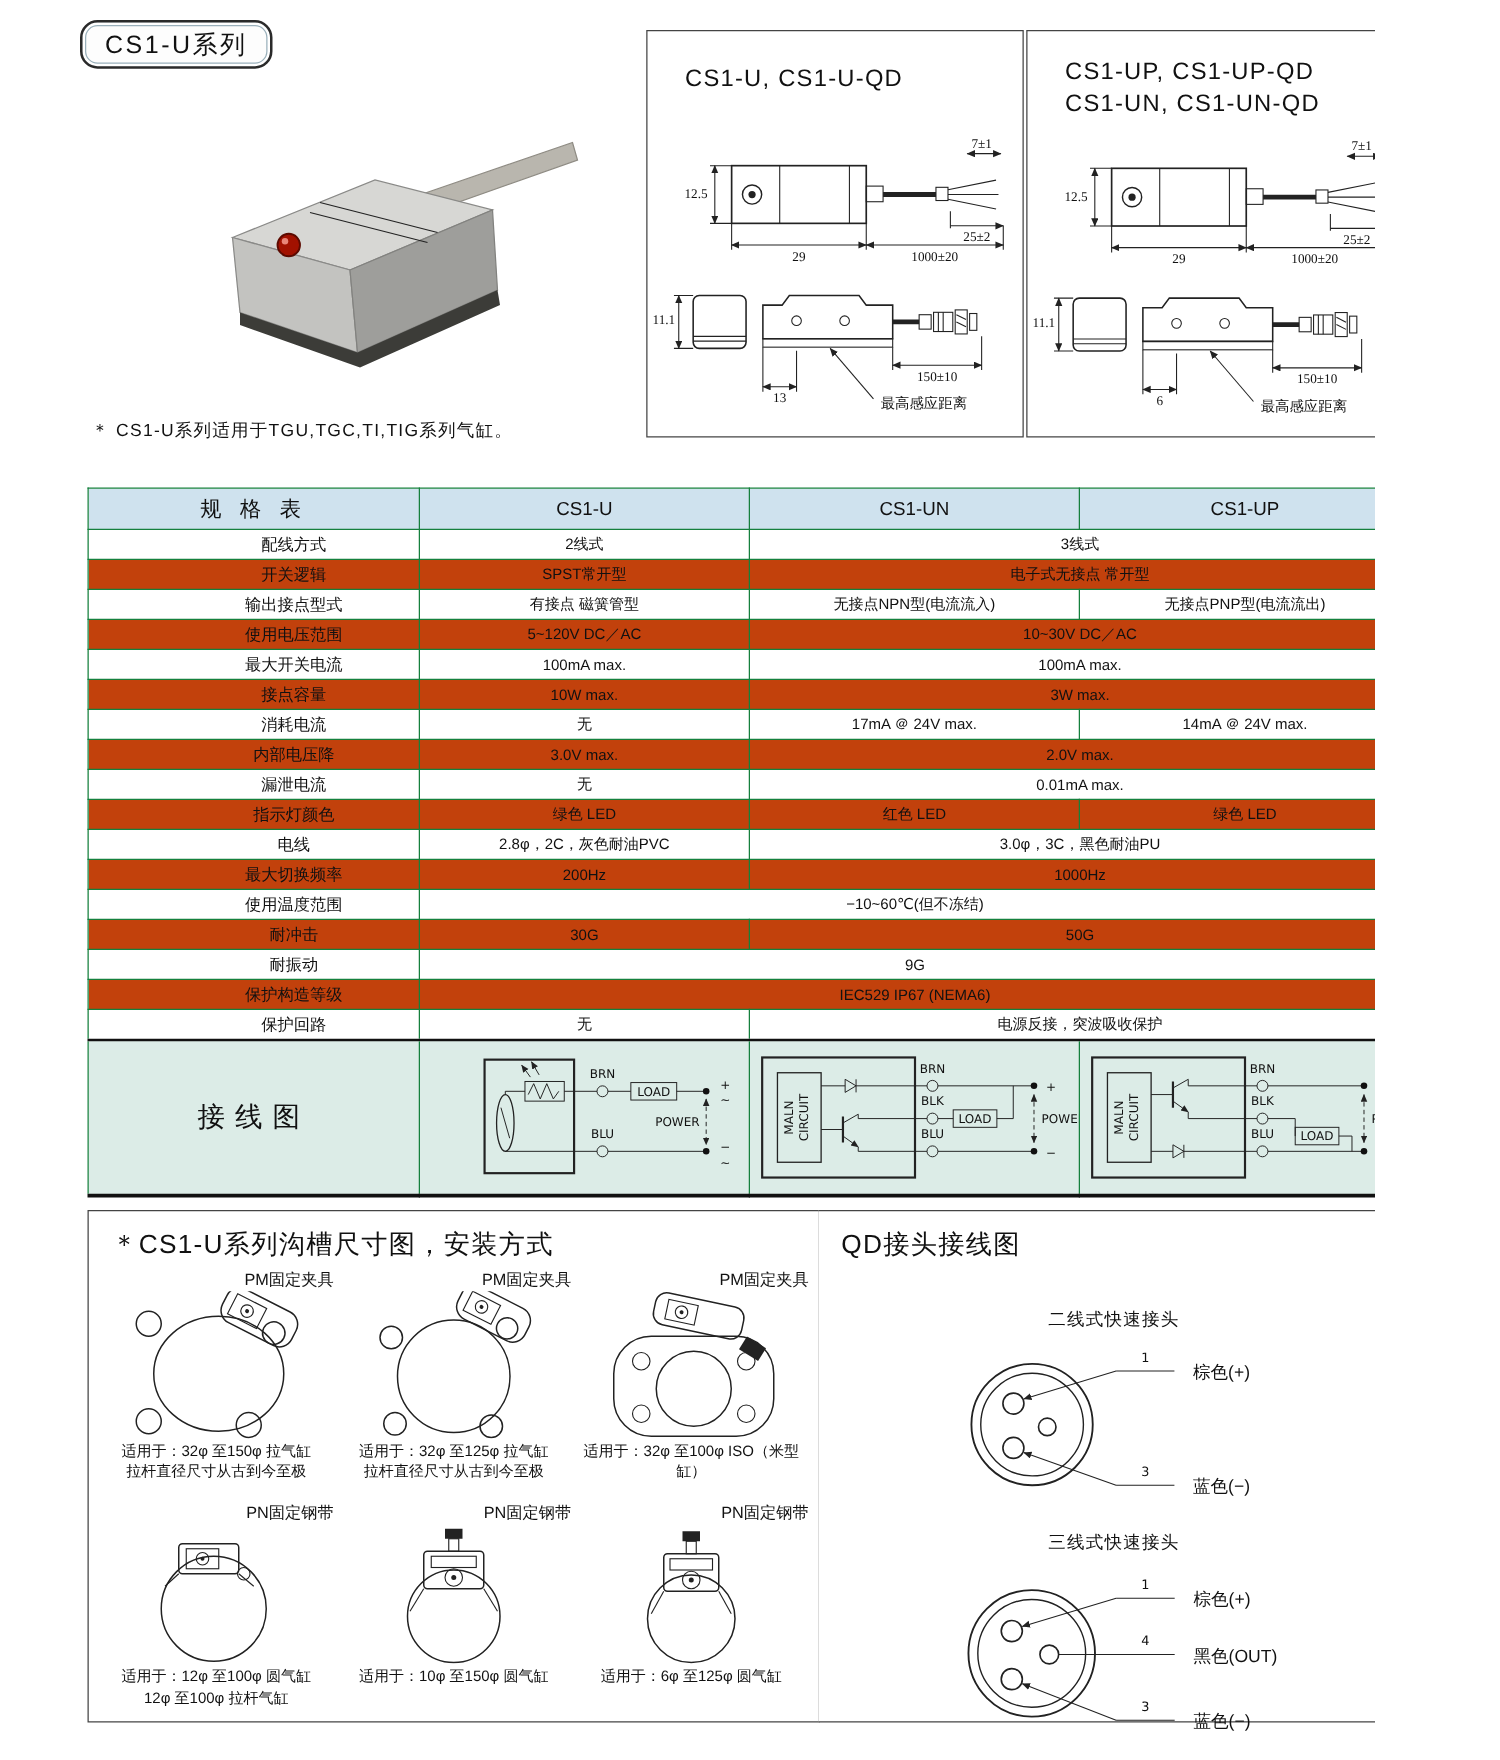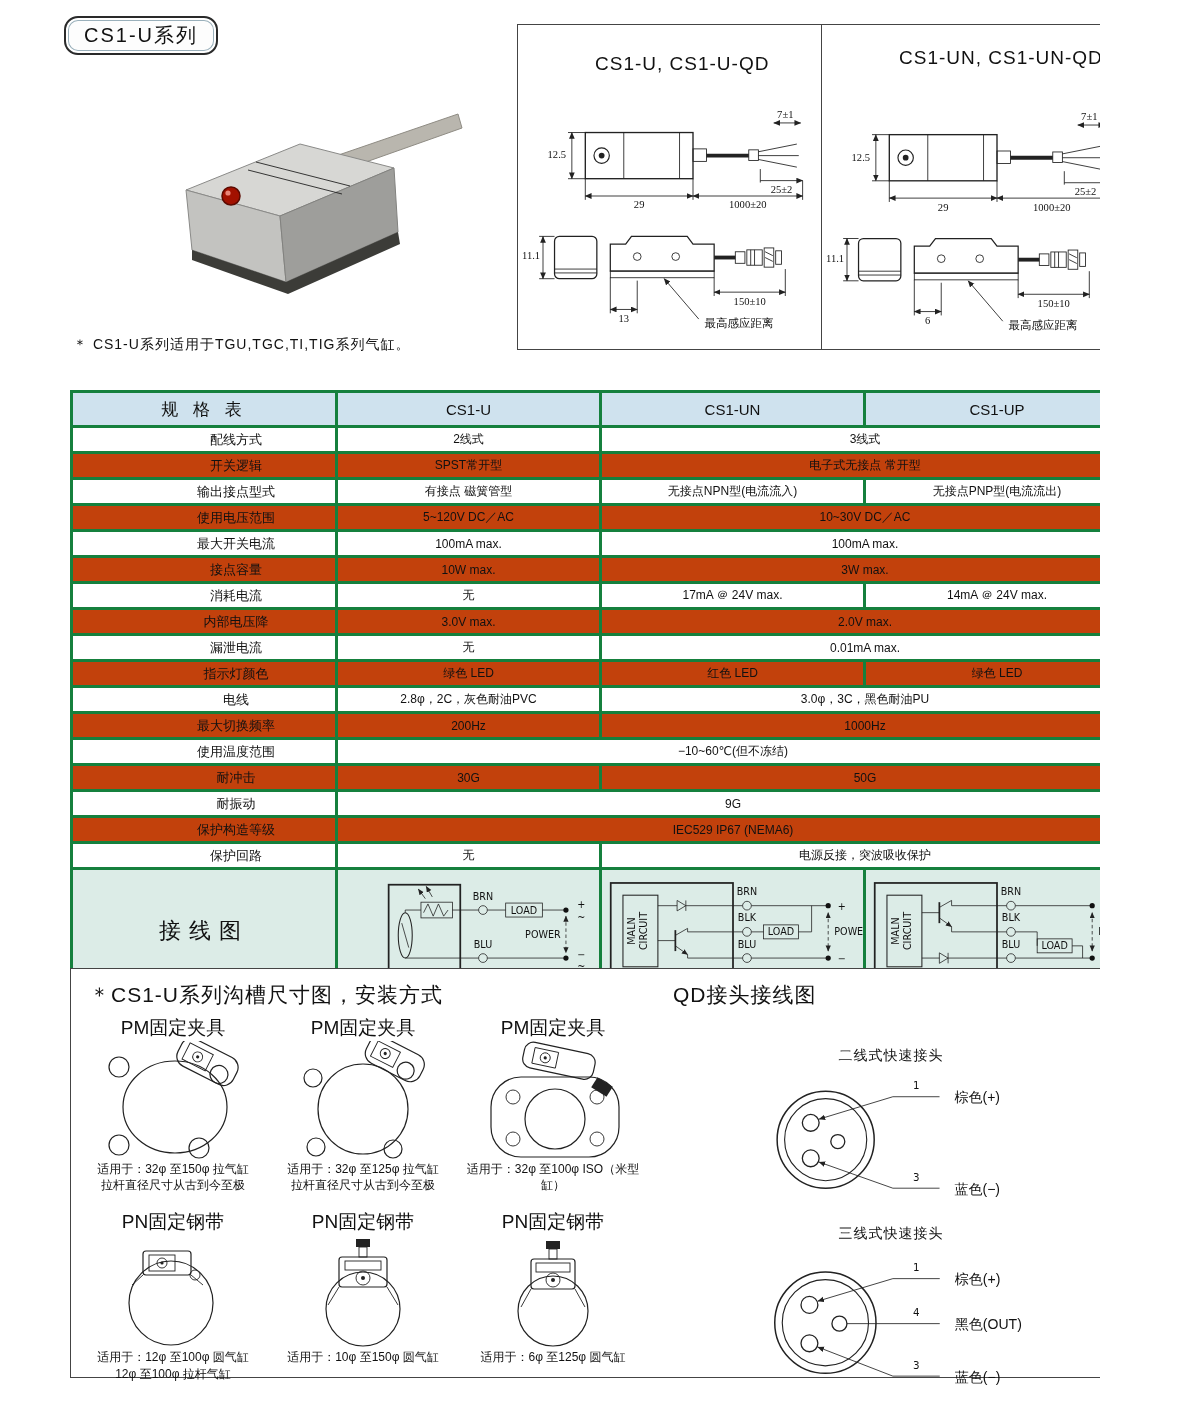--- a/index.html
+++ b/index.html
@@ -3,46 +3,46 @@
 <meta charset="utf-8">
 <style>
   html,body{margin:0;padding:0;background:#fff;}
   .page{position:relative;width:1100px;height:1408px;background:#fff;overflow:hidden;
         font-family:"Liberation Sans","DejaVu Sans",sans-serif;color:#111;}
   
   .badge{position:absolute;left:64px;top:16px;padding:4px 18px;border:2px solid #2a2a2a;
          border-radius:14px;font-size:20px;letter-spacing:2px;background:#fdfdfd;
          box-shadow:inset 0 0 0 2px #fff, inset 0 0 0 3px #9ab0bb;}
   
-  .dbox{position:absolute;top:24px;height:324px;border:1px solid #444;background:#fff;padding-left:47px;}
+  .dbox{position:absolute;top:24px;height:324px;border:1px solid #444;background:#fff;}
   .dbox1{left:517px;width:300px;}
   .dbox2{left:821px;width:304px;}
   .dtitle{margin:26px 0 0 30px;font-size:19px;letter-spacing:1px;line-height:1.35;white-space:nowrap;}
   .dbox2 .dtitle{margin-top:20px;}
   .dsvg{position:absolute;left:0;bottom:2px;}
   .note{position:absolute;left:73px;top:336px;font-size:14px;letter-spacing:1px;}
   
   .spec{position:absolute;left:70px;top:390px;width:1058px;border-collapse:collapse;
         table-layout:fixed;border:1.5px solid #333;border-bottom:3px solid #111;}
-  .spec td{border:3px solid #15803d;height:23px;font-size:12px;text-align:center;
+  .spec td{border:1px solid #15803d;height:23px;font-size:12px;text-align:center;
            padding:0;overflow:hidden;white-space:nowrap;}
   .spec tr.head td{background:#cfe2ee;height:32px;font-size:15px;}
   .spec tr.head td.lab{font-size:17px;letter-spacing:5px;}
   .spec td.lab{text-align:center;padding-left:64px;font-size:13px;}
   .spec tr.tint td{background:#c2410c;}
   .spec tr.wiring td{background:#dcece7;border-top:2.5px solid #111;height:122px;}
   .spec td.wlabel{font-size:22px;letter-spacing:8px;text-align:center;padding-left:0;}
   
   .bbox{position:absolute;top:968px;height:410px;border:1.5px solid #444;background:#fff;box-sizing:border-box;}
   .bbox-left{left:70px;width:586px;}
   .bbox-right{left:655px;width:473px;border-left:none;}
   .btitle{margin:12px 0 0 18px;font-size:21px;letter-spacing:1px;}
   .figrow{display:flex;justify-content:space-between;padding:2px 8px 0 8px;}
   .figcell{width:188px;text-align:center;}
-  .figlabel{font-size:19px;margin:4px 0 0 0;}
+  .figlabel{font-size:13px;margin:4px 0 0 0;text-align:right;}
   .figcap{font-size:12px;line-height:1.35;margin-top:2px;}
   .qd-sub{text-align:center;font-size:14px;margin-top:38px;letter-spacing:1px;}
   .qd-svgwrap{text-align:center;}
   svg{display:block;}
   .ln{stroke:#222;fill:none;}
   .thin{stroke-width:0.9;}
   .dimt{font-family:"Liberation Serif","DejaVu Serif",serif;font-size:11px;fill:#111;}
   .lblt{font-family:"DejaVu Sans",sans-serif;font-size:11px;fill:#111;}
 </style>
 </head>
@@ -132,20 +132,21 @@
       <line x1="112" y1="188" x2="112" y2="222" class="ln thin"></line>
       <line x1="84" y1="218" x2="112" y2="218" class="ln thin" marker-start="url(#ah)" marker-end="url(#ah)"></line>
       <text x="98" y="231" class="dimt" text-anchor="middle">13</text>
       <line x1="140" y1="186" x2="176" y2="228" class="ln thin" marker-start="url(#ah)"></line>
       <text x="182" y="236" font-size="12" fill="#111">最高感应距离</text>
     </svg>
   </div>
 
   <div class="dbox dbox2">
     <div class="dtitle">
+      <div>CS1-UP, CS1-UP-QD</div>
       <div>CS1-UN, CS1-UN-QD</div>
     </div>
     <svg class="dsvg" width="300" height="242" viewBox="-12 6 312 246">
       <rect x="58" y="34" width="112" height="48" class="ln" stroke-width="1.4"></rect>
       <line x1="98" y1="34" x2="98" y2="82" class="ln thin"></line>
       <line x1="156" y1="34" x2="156" y2="82" class="ln thin"></line>
       <circle cx="75" cy="58" r="8" class="ln" stroke-width="1.2"></circle>
       <circle cx="75" cy="58" r="3" fill="#222"></circle>
       <rect x="170" y="51" width="14" height="13" class="ln thin"></rect>
       <line x1="184" y1="58" x2="228" y2="58" stroke="#222" stroke-width="4"></line>

